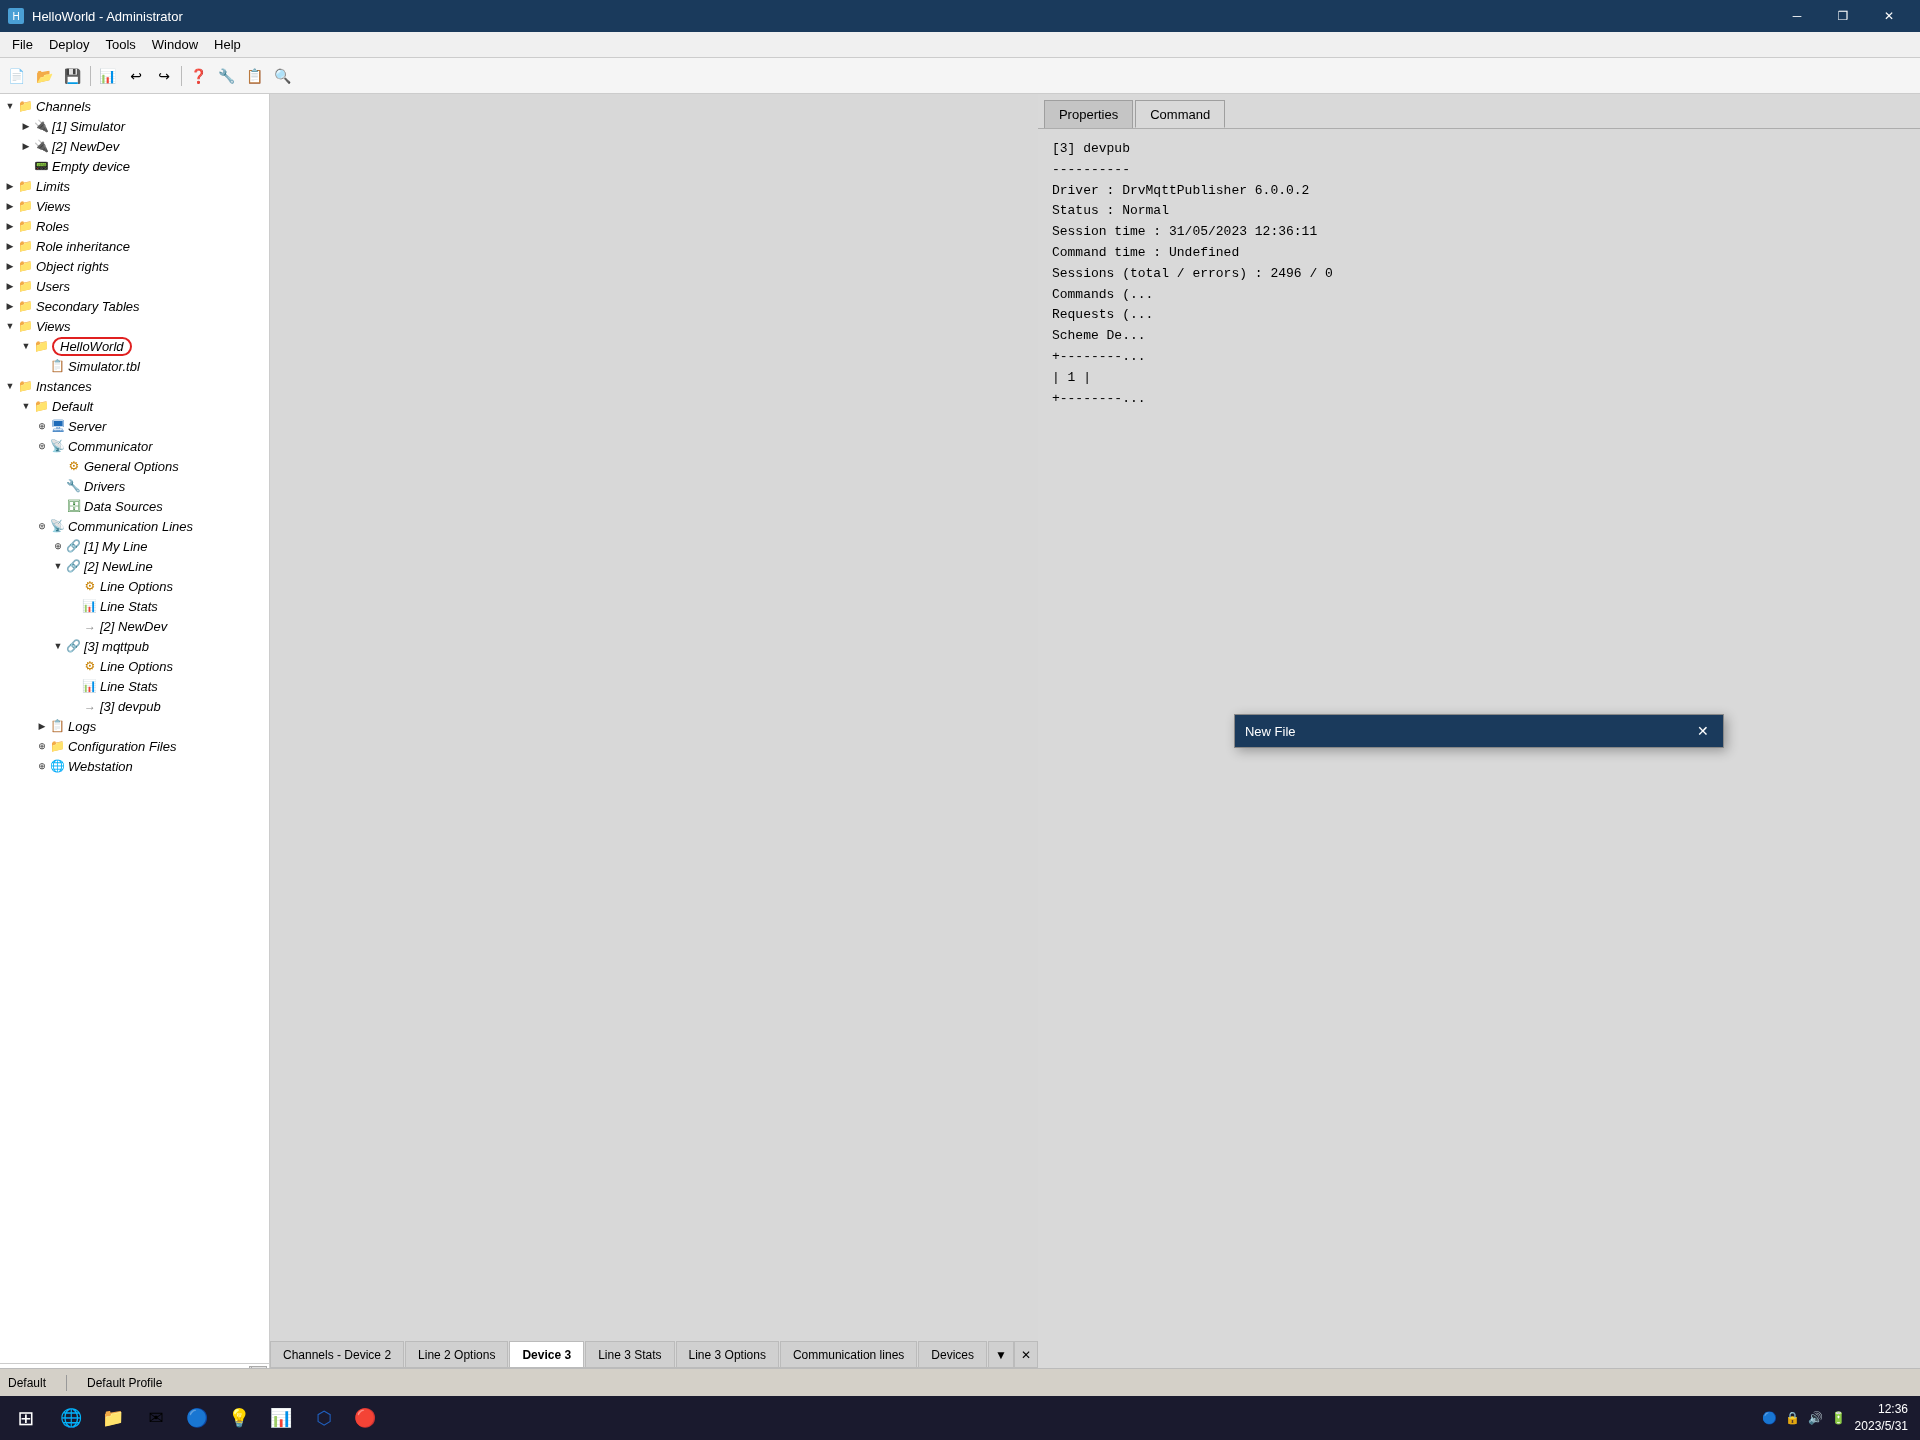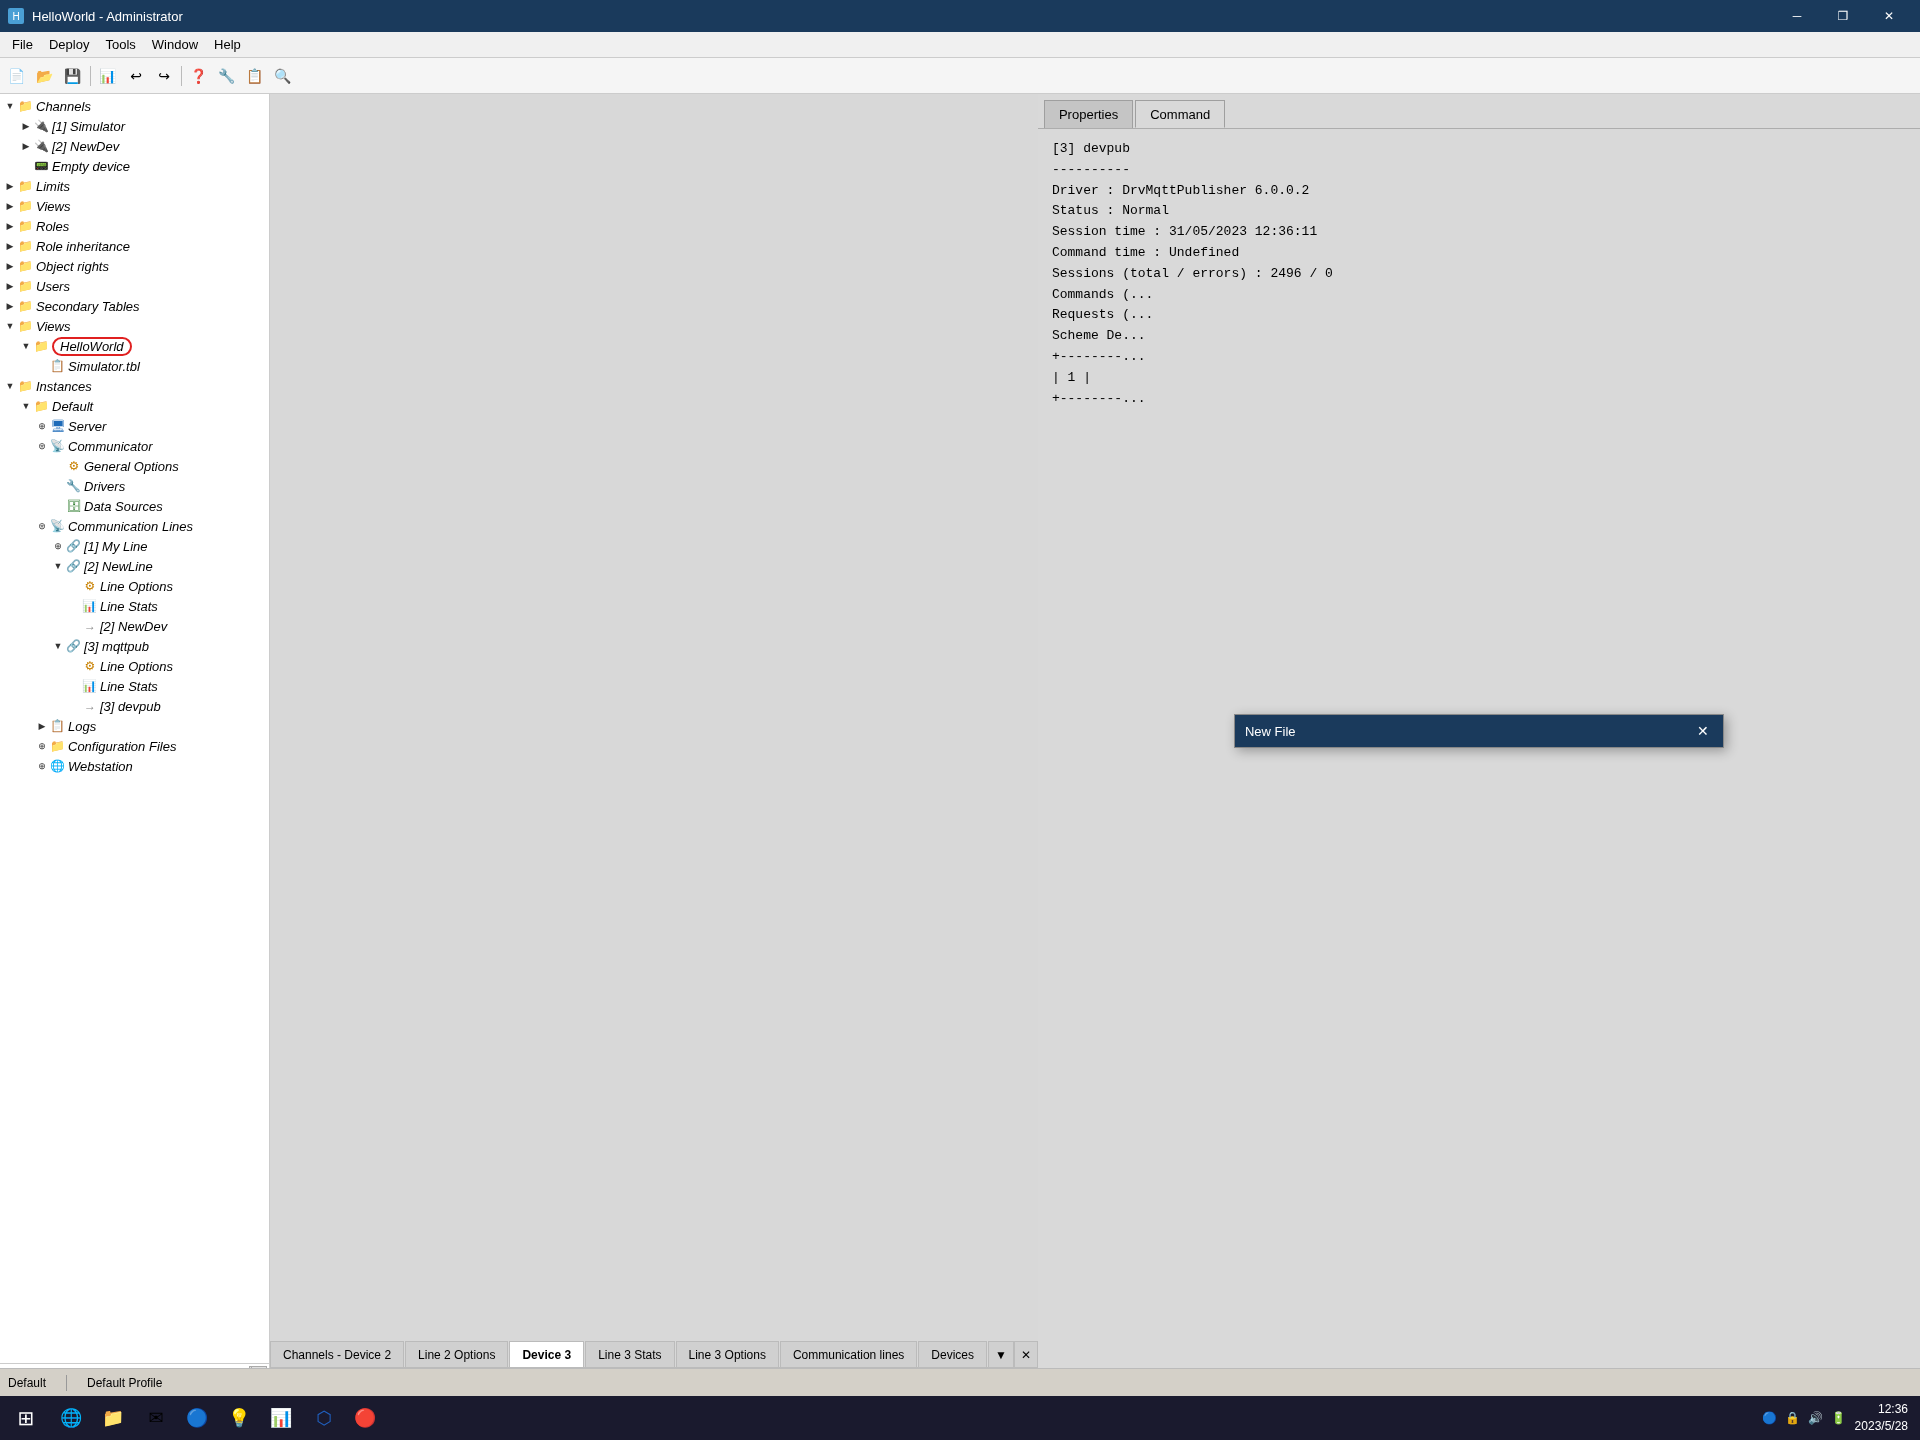--- a/index.html
+++ b/index.html
@@ -791,16 +791,16 @@
     <div class="taskbar-icon" style="color:#2060c0">⬡</div>
     <div class="taskbar-icon" style="color:#c00">🔴</div>
   </div>
   <div class="taskbar-right">
     <span>🔵</span>
     <span>🔒</span>
     <span>🔊</span>
     <span>🔋</span>
     <div class="taskbar-time">
       <div>12:36</div>
-      <div>2023/5/28</div>
+      <div>2023/5/31</div>
     </div>
   </div>
 </div>
 
 </body></html>

